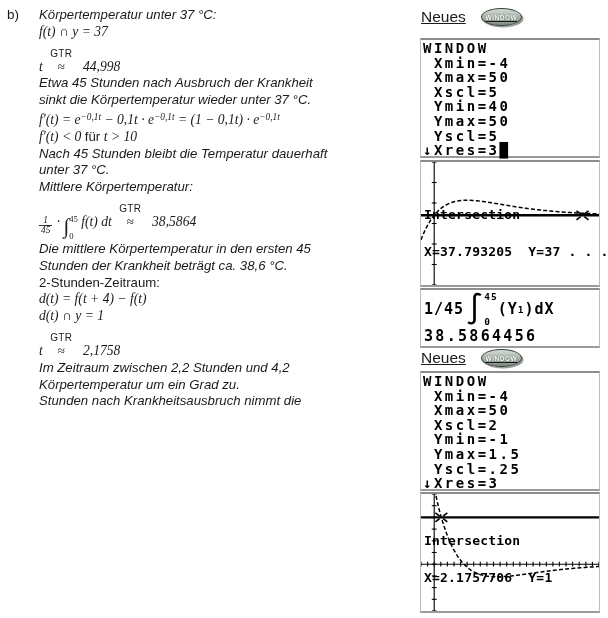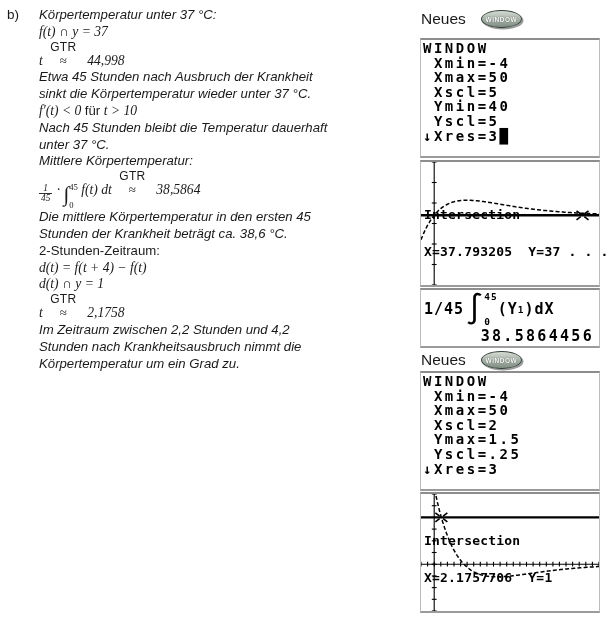--- a/index.html
+++ b/index.html
@@ -8,35 +8,35 @@
 
   
   .item-label{position:absolute;left:7px;top:7px;font-size:13.5px;}
   .left-col{position:absolute;left:39px;top:7px;width:375px;}
   .line{white-space:pre;font-size:13.2px;line-height:16.8px;min-height:16.8px;}
   .it{font-style:italic;text-align:center;}
   .up{font-style:normal;}
   .mm{font-family:"Liberation Serif",serif;font-style:italic;font-size:13.6px;}
   .msup{font-family:"Liberation Serif",serif;font-style:italic;font-size:9.3px;vertical-align:4px;}
   .ga{display:inline-block;text-align:center;line-height:1;margin:0 4px;}
-  .gtr{display:block;font-size:12px;font-style:normal;font-family:"Liberation Sans",sans-serif;margin-bottom:1px;letter-spacing:.3px;}
+  .gtr{display:block;font-size:10px;font-style:normal;font-family:"Liberation Sans",sans-serif;margin-bottom:1px;letter-spacing:.3px;margin-top:8px;}
   .apx{display:block;font-size:13px;font-style:normal;font-family:"Liberation Serif",serif;}
   .frac{display:inline-block;text-align:center;vertical-align:-7px;line-height:1;margin-right:1px;}
   .fn,.fd{display:block;font-size:9.3px;font-family:"Liberation Serif",serif;font-style:italic;padding:0 2px;}
   .fn{border-bottom:1px solid #333;}
   .intg{display:inline-flex;vertical-align:-7px;}
   .isym{font-size:21px;line-height:22px;font-family:"Liberation Serif",serif;font-style:normal;}
   .ilims{display:inline-flex;flex-direction:column;justify-content:space-between;height:26px;line-height:1;}
   .iu,.il{font-size:8.6px;font-family:"Liberation Serif",serif;}
   .iu{align-self:flex-end;}
   .il{align-self:flex-start;}
 
   
   .rcol{position:absolute;left:420px;top:0;width:182px;height:618px;}
-  .neues-row{position:absolute;left:1px;display:flex;align-items:center;gap:15px;height:22px;}
+  .neues-row{position:absolute;left:1px;display:flex;gap:15px;height:22px;text-decoration:underline;}
   .neues-label{font-size:15.5px;color:#1a1a1a;}
   .win-btn{width:41px;height:18px;border-radius:20px/9px;border:1.5px solid #35423a;
            background:linear-gradient(180deg,#d4dad2 0%,#aeb8ae 45%,#7e8c82 100%);
            box-shadow:1.5px 1.5px 0 #9a9a9a;display:flex;align-items:center;justify-content:center;box-sizing:border-box;}
   .win-btn span{font-size:6.5px;font-weight:bold;color:#fff;letter-spacing:.5px;text-shadow:0 0 1px #2c3a31;}
   .ti-box{position:absolute;left:0;width:180px;background:#fff;box-sizing:border-box;
           border:1px solid #bcbcbc;border-top:2px solid #8d8d8d;border-bottom:2px solid #9b9b9b;}
   .ti-line{font-family:"DejaVu Sans Mono",monospace;font-weight:bold;color:#000;
            font-size:14px;line-height:14.6px;letter-spacing:2.5px;white-space:pre;}
   .graph-box{padding:0;}
@@ -44,66 +44,68 @@
          color:#000;font-size:13px;line-height:12.3px;letter-spacing:.2px;white-space:pre;}
   .calc-box{padding:2px 3px;}
   .calc-expr{display:flex;align-items:center;font-family:"DejaVu Sans Mono",monospace;font-weight:bold;
              color:#000;font-size:15px;letter-spacing:1px;}
   .cint{font-size:30px;line-height:30px;font-weight:normal;margin-left:1px;}
   .clims{display:inline-flex;flex-direction:column;justify-content:space-between;height:34px;line-height:1;font-size:9.5px;}
   .clims .cu{align-self:flex-end;}
   .clims .cl{align-self:flex-start;}
   .csub{font-size:9.5px;vertical-align:-3px;}
   .calc-result{font-family:"DejaVu Sans Mono",monospace;font-weight:bold;color:#000;
-               font-size:15px;letter-spacing:2.3px;text-align:right;margin-top:1px;padding-right:2px;}
+               font-size:15px;letter-spacing:2.3px;margin-top:1px;padding-right:2px;}
 </style>
 </head>
 <body>
 
 <div class="page">
 
   <div class="item-label">b)</div>
 
   <div class="left-col" id="left-lines">
       <div class="line"><span class="it">Körpertemperatur unter 37 °C:</span></div>
       <div class="line"><span class="mm">f(t) ∩ y = 37</span></div>
       <div class="line"><span class="mm">t </span><span class="ga"><span class="gtr">GTR</span><span class="apx">≈</span></span><span class="mm">  44,998</span></div>
       <div class="line"><span class="it">Etwa 45 Stunden nach Ausbruch der Krankheit</span></div>
       <div class="line"><span class="it">sinkt die Körpertemperatur wieder unter 37 °C.</span></div>
+      <div class="line"><span class="mm">f′(t) = e</span><sup class="msup">−0,1t</sup><span class="mm"> − 0,1t · e</span><sup class="msup">−0,1t</sup><span class="mm"> = (1 − 0,1t) · e</span><sup class="msup">−0,1t</sup></div>
       <div class="line"><span class="mm">f′(t) &lt; 0 </span><span class="up">für </span><span class="mm">t &gt; 10</span></div>
       <div class="line"><span class="it">Nach 45 Stunden bleibt die Temperatur dauerhaft</span></div>
       <div class="line"><span class="it">unter 37 °C.</span></div>
       <div class="line"><span class="it">Mittlere Körpertemperatur:</span></div>
       <div class="line"><span class="frac"><span class="fn">1</span><span class="fd">45</span></span><span class="mm"> · </span><span class="intg"><span class="isym">∫</span><span class="ilims"><span class="iu">45</span><span class="il">0</span></span></span><span class="mm"> f(t) dt </span><span class="ga"><span class="gtr">GTR</span><span class="apx">≈</span></span><span class="mm">  38,5864</span></div>
       <div class="line"><span class="it">Die mittlere Körpertemperatur in den ersten 45</span></div>
       <div class="line"><span class="it">Stunden der Krankheit beträgt ca. 38,6 °C.</span></div>
       <div class="line"><span class="up">2-Stunden-Zeitraum:</span></div>
       <div class="line"><span class="mm">d(t) = f(t + 4) − f(t)</span></div>
       <div class="line"><span class="mm">d(t) ∩ y = 1</span></div>
       <div class="line"><span class="mm">t </span><span class="ga"><span class="gtr">GTR</span><span class="apx">≈</span></span><span class="mm">  2,1758</span></div>
       <div class="line"><span class="it">Im Zeitraum zwischen 2,2 Stunden und 4,2</span></div>
+      <div class="line"><span class="it">Körpertemperatur um ein Grad zu.</span></div>
       <div class="line"><span class="it">Stunden nach Krankheitsausbruch nimmt die</span></div>
-      <div class="line"><span class="it">Körpertemperatur um ein Grad zu.</span></div>
     </div>
 
   <div class="rcol">
 
     <div class="neues-row" style="top:8px;">
       <span class="neues-label">Neues</span>
       <span class="win-btn">
           <span>WINDOW</span>
         </span>
     </div>
 
     <div class="ti-box" style="top:38px;height:120px;padding:1px 0 0 2px;" id="screen1">
         <div class="ti-line">WINDOW</div>
         <div class="ti-line"> Xmin=-4</div>
         <div class="ti-line"> Xmax=50</div>
         <div class="ti-line"> Xscl=5</div>
         <div class="ti-line"> Ymin=40</div>
+        <div class="ti-line"> Ymax=50</div>
         <div class="ti-line"> Yscl=5</div>
         <div class="ti-line">↓Xres=3█</div>
       </div>
 
     <div class="ti-box graph-box" style="top:160px;height:127px;">
       <svg id="g1" width="178" height="123">
           <line x1="13.2" y1="0.0" x2="13.2" y2="123.0" stroke="#000" stroke-width="1.1"></line>
           <line x1="10.8" y1="123.0" x2="15.6" y2="123.0" stroke="#000" stroke-width="1.1"></line>
           <line x1="10.8" y1="102.5" x2="15.6" y2="102.5" stroke="#000" stroke-width="1.1"></line>
           <line x1="10.8" y1="82.0" x2="15.6" y2="82.0" stroke="#000" stroke-width="1.1"></line>
@@ -141,20 +143,21 @@
       <span class="win-btn">
           <span>WINDOW</span>
         </span>
     </div>
 
     <div class="ti-box" style="top:371px;height:120px;padding:1px 0 0 2px;" id="screen2">
         <div class="ti-line">WINDOW</div>
         <div class="ti-line"> Xmin=-4</div>
         <div class="ti-line"> Xmax=50</div>
         <div class="ti-line"> Xscl=2</div>
+        <div class="ti-line"> Ymin=-1</div>
         <div class="ti-line"> Ymax=1.5</div>
         <div class="ti-line"> Yscl=.25</div>
         <div class="ti-line">↓Xres=3</div>
       </div>
 
     <div class="ti-box graph-box" style="top:492px;height:121px;">
       <svg id="g2" width="178" height="117">
           <line x1="0.0" y1="70.2" x2="178.0" y2="70.2" stroke="#000" stroke-width="1.1"></line>
           <line x1="0.0" y1="67.8" x2="0.0" y2="72.6" stroke="#000" stroke-width="1.1"></line>
           <line x1="6.6" y1="67.8" x2="6.6" y2="72.6" stroke="#000" stroke-width="1.1"></line>

